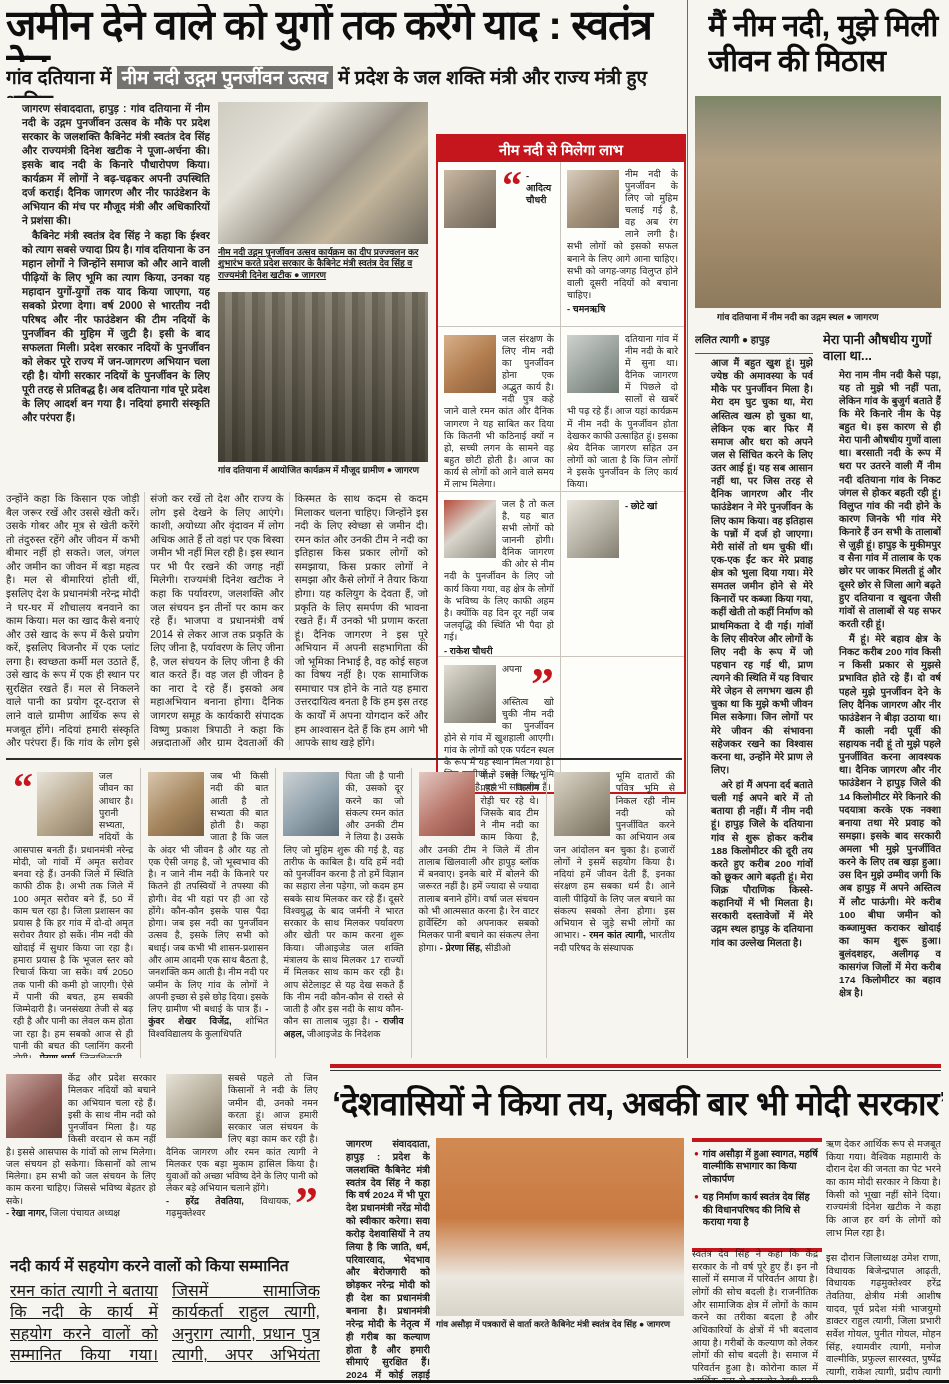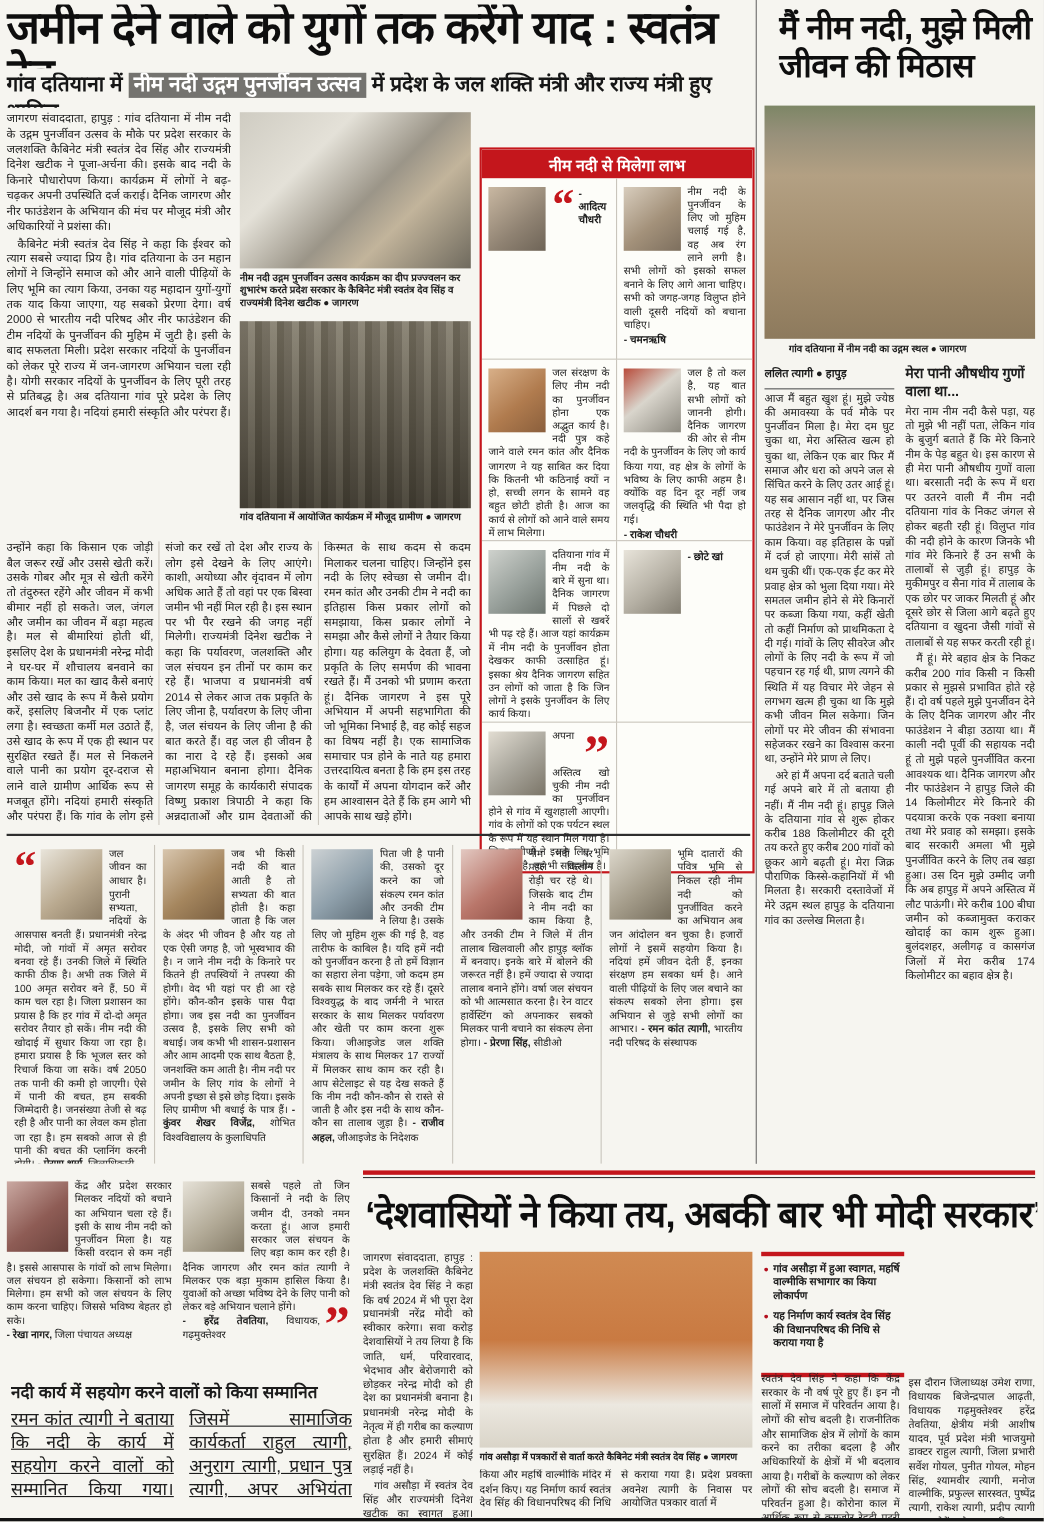--- a/index.html
+++ b/index.html
@@ -3,21 +3,21 @@
 <meta charset="utf-8">
 <style>
   html,body{margin:0;padding:0;background:#dcdbd6;}
   .page{position:relative;width:949px;height:1384px;background:#f6f5f0;overflow:hidden;
         font-family:"Liberation Sans","DejaVu Sans",sans-serif;color:#1c1c1c;}
   .abs{position:absolute;overflow:hidden;}
   .hl-main{font-size:41px;font-weight:800;line-height:1.05;letter-spacing:-1px;color:#0e0e0e;}
   .subhead{font-size:19px;font-weight:700;line-height:1.25;color:#161616;}
   .subhead .hl{background:#74736f;color:#fff;padding:1px 5px;}
   .body-txt{font-size:10.4px;line-height:1.34;text-align:justify;color:#222;}
-  .body-txt p{margin:0 0 2px 0;}
+  .body-txt p{margin:0 0 2px 16px;font-weight:bold;}
   .body-txt p+p{text-indent:10px;}
   .caption{font-size:9px;font-weight:700;line-height:1.25;color:#1d1d1d;}
   .photo{background:#b9b4a8;}
   .ph-pooja{background:linear-gradient(135deg,#cfccc2 0%,#e4e1d8 30%,#9b9588 55%,#c2b49b 70%,#6f6a5e 100%);}
   .ph-crowd{background:repeating-linear-gradient(90deg,#9a958a 0 7px,#b7b3a8 7px 14px,#8a8578 14px 20px),linear-gradient(#c6c2b8,#6e6a60);background-blend-mode:multiply;}
   .ph-pond{background:linear-gradient(#7d8666 0%,#97907a 12%,#b3a083 30%,#a08a6a 70%,#8d7a5d 100%);}
   .ph-press{background:linear-gradient(#d08a52 0%,#c97a42 45%,#ece8e0 78%,#d9d4c8 100%);}
   .portrait{float:left;width:52px;height:58px;margin:2px 6px 2px 0;background:linear-gradient(140deg,#c9b8a2,#8f8272 60%,#6e6457);}
   .p2{background:linear-gradient(140deg,#d8cdbd,#a3917a 55%,#7d6f5e);}
   .p3{background:linear-gradient(140deg,#d8b089,#b07b4e 55%,#8a5f3c);}
@@ -73,21 +73,21 @@
   <div class="abs subhead" style="left:6px;top:66px;width:676px;height:32px;">
     <span>गांव दतियाना में </span><span class="hl">नीम नदी उद्गम पुनर्जीवन उत्सव</span><span> में प्रदेश के जल शक्ति मंत्री और राज्य मंत्री हुए शामिल</span>
   </div>
 
   <div class="abs body-txt" style="left:6px;top:102px;width:204px;height:388px;">
     <p>जागरण संवाददाता, हापुड़ : गांव दतियाना में नीम नदी के उद्गम पुनर्जीवन उत्सव के मौके पर प्रदेश सरकार के जलशक्ति कैबिनेट मंत्री स्वतंत्र देव सिंह और राज्यमंत्री दिनेश खटीक ने पूजा-अर्चना की। इसके बाद नदी के किनारे पौधारोपण किया। कार्यक्रम में लोगों ने बढ़-चढ़कर अपनी उपस्थिति दर्ज कराई। दैनिक जागरण और नीर फाउंडेशन के अभियान की मंच पर मौजूद मंत्री और अधिकारियों ने प्रशंसा की।</p>
     <p>कैबिनेट मंत्री स्वतंत्र देव सिंह ने कहा कि ईश्वर को त्याग सबसे ज्यादा प्रिय है। गांव दतियाना के उन महान लोगों ने जिन्होंने समाज को और आने वाली पीढ़ियों के लिए भूमि का त्याग किया, उनका यह महादान युगों-युगों तक याद किया जाएगा, यह सबको प्रेरणा देगा। वर्ष 2000 से भारतीय नदी परिषद और नीर फाउंडेशन की टीम नदियों के पुनर्जीवन की मुहिम में जुटी है। इसी के बाद सफलता मिली। प्रदेश सरकार नदियों के पुनर्जीवन को लेकर पूरे राज्य में जन-जागरण अभियान चला रही है। योगी सरकार नदियों के पुनर्जीवन के लिए पूरी तरह से प्रतिबद्ध है। अब दतियाना गांव पूरे प्रदेश के लिए आदर्श बन गया है। नदियां हमारी संस्कृति और परंपरा हैं।</p>
   </div>
 
   <div class="abs photo ph-pooja" style="left:218px;top:102px;width:210px;height:142px;"></div>
-  <div class="abs caption" style="left:218px;top:247px;width:210px;height:42px;">नीम नदी उद्गम पुनर्जीवन उत्सव कार्यक्रम का दीप प्रज्ज्वलन कर शुभारंभ करते प्रदेश सरकार के कैबिनेट मंत्री स्वतंत्र देव सिंह व राज्यमंत्री दिनेश खटीक ● जागरण</div>
+  <div class="abs caption" style="left:218px;top:247px;width:210px;height:42px;text-decoration:underline;">नीम नदी उद्गम पुनर्जीवन उत्सव कार्यक्रम का दीप प्रज्ज्वलन कर शुभारंभ करते प्रदेश सरकार के कैबिनेट मंत्री स्वतंत्र देव सिंह व राज्यमंत्री दिनेश खटीक ● जागरण</div>
 
   <div class="abs photo ph-crowd" style="left:218px;top:292px;width:210px;height:170px;"></div>
   <div class="abs caption" style="left:218px;top:465px;width:210px;height:14px;">गांव दतियाना में आयोजित कार्यक्रम में मौजूद ग्रामीण ● जागरण</div>
 
   <div class="abs cont3" style="left:6px;top:492px;width:422px;height:258px;">उन्होंने कहा कि किसान एक जोड़ी बैल जरूर रखें और उससे खेती करें। उसके गोबर और मूत्र से खेती करेंगे तो तंदुरुस्त रहेंगे और जीवन में कभी बीमार नहीं हो सकते। जल, जंगल और जमीन का जीवन में बड़ा महत्व है। मल से बीमारियां होती थीं, इसलिए देश के प्रधानमंत्री नरेन्द्र मोदी ने घर-घर में शौचालय बनवाने का काम किया। मल का खाद कैसे बनाएं और उसे खाद के रूप में कैसे प्रयोग करें, इसलिए बिजनौर में एक प्लांट लगा है। स्वच्छता कर्मी मल उठाते हैं, उसे खाद के रूप में एक ही स्थान पर सुरक्षित रखते हैं। मल से निकलने वाले पानी का प्रयोग दूर-दराज से लाने वाले ग्रामीण आर्थिक रूप से मजबूत होंगे। नदियां हमारी संस्कृति और परंपरा हैं। कि गांव के लोग इसे संजो कर रखें तो देश और राज्य के लोग इसे देखने के लिए आएंगे। काशी, अयोध्या और वृंदावन में लोग अधिक आते हैं तो वहां पर एक बिस्वा जमीन भी नहीं मिल रही है। इस स्थान पर भी पैर रखने की जगह नहीं मिलेगी। राज्यमंत्री दिनेश खटीक ने कहा कि पर्यावरण, जलशक्ति और जल संचयन इन तीनों पर काम कर रहे हैं। भाजपा व प्रधानमंत्री वर्ष 2014 से लेकर आज तक प्रकृति के लिए जीना है, पर्यावरण के लिए जीना है, जल संचयन के लिए जीना है की बात करते हैं। वह जल ही जीवन है का नारा दे रहे हैं। इसको अब महाअभियान बनाना होगा। दैनिक जागरण समूह के कार्यकारी संपादक विष्णु प्रकाश त्रिपाठी ने कहा कि अन्नदाताओं और ग्राम देवताओं की किस्मत के साथ कदम से कदम मिलाकर चलना चाहिए। जिन्होंने इस नदी के लिए स्वेच्छा से जमीन दी। रमन कांत और उनकी टीम ने नदी का इतिहास किस प्रकार लोगों को समझाया, किस प्रकार लोगों ने समझा और कैसे लोगों ने तैयार किया होगा। यह कलियुग के देवता हैं, जो प्रकृति के लिए समर्पण की भावना रखते हैं। मैं उनको भी प्रणाम करता हूं। दैनिक जागरण ने इस पूरे अभियान में अपनी सहभागिता की जो भूमिका निभाई है, वह कोई सहज का विषय नहीं है। एक सामाजिक समाचार पत्र होने के नाते यह हमारा उत्तरदायित्व बनता है कि हम इस तरह के कार्यों में अपना योगदान करें और हम आश्वासन देते हैं कि हम आगे भी आपके साथ खड़े होंगे।</div>
 
   <div class="abs nb" style="left:436px;top:96px;width:246px;height:656px;margin-top:38px;">
     <div class="nb-head">नीम नदी से मिलेगा लाभ</div>
     <div class="nb-grid">
       <div class="nb-cell">
@@ -99,28 +99,28 @@
         <span class="portrait p2"></span>
         <span>नीम नदी के पुनर्जीवन के लिए जो मुहिम चलाई गई है, वह अब रंग लाने लगी है। सभी लोगों को इसको सफल बनाने के लिए आगे आना चाहिए। सभी को जगह-जगह विलुप्त होने वाली दूसरी नदियों को बचाना चाहिए।</span>
         <span class="nb-name">- चमनऋषि</span>
       </div>
       <div class="nb-cell">
         <span class="portrait p3"></span>
         <span>जल संरक्षण के लिए नीम नदी का पुनर्जीवन होना एक अद्भुत कार्य है। नदी पुत्र कहे जाने वाले रमन कांत और दैनिक जागरण ने यह साबित कर दिया कि कितनी भी कठिनाई क्यों न हो, सच्ची लगन के सामने वह बहुत छोटी होती है। आज का कार्य से लोगों को आने वाले समय में लाभ मिलेगा।</span>
         
       </div>
       <div class="nb-cell">
+        <span class="portrait p4"></span>
+        <span>दतियाना गांव में नीम नदी के बारे में सुना था। दैनिक जागरण में पिछले दो सालों से खबरें भी पढ़ रहे हैं। आज यहां कार्यक्रम में नीम नदी के पुनर्जीवन होता देखकर काफी उत्साहित हूं। इसका श्रेय दैनिक जागरण सहित उन लोगों को जाता है कि जिन लोगों ने इसके पुनर्जीवन के लिए कार्य किया।</span>
+        
+      </div>
+      <div class="nb-cell">
         <span class="portrait p5"></span>
         <span>जल है तो कल है, यह बात सभी लोगों को जाननी होगी। दैनिक जागरण की ओर से नीम नदी के पुनर्जीवन के लिए जो कार्य किया गया, वह क्षेत्र के लोगों के भविष्य के लिए काफी अहम है। क्योंकि वह दिन दूर नहीं जब जलवृद्धि की स्थिति भी पैदा हो गई।</span>
         <span class="nb-name">- राकेश चौधरी</span>
-      </div>
-      <div class="nb-cell">
-        <span class="portrait p4"></span>
-        <span>दतियाना गांव में नीम नदी के बारे में सुना था। दैनिक जागरण में पिछले दो सालों से खबरें भी पढ़ रहे हैं। आज यहां कार्यक्रम में नीम नदी के पुनर्जीवन होता देखकर काफी उत्साहित हूं। इसका श्रेय दैनिक जागरण सहित उन लोगों को जाता है कि जिन लोगों ने इसके पुनर्जीवन के लिए कार्य किया।</span>
-        
       </div>
       <div class="nb-cell">
         <span class="portrait p6"></span>
         <span class="nb-name">- छोटे खां</span>
       </div>
       <div class="nb-cell">
         <span class="portrait p8"></span>
         <span class="cq">”</span>
         <span>अपना अस्तित्व खो चुकी नीम नदी का पुनर्जीवन होने से गांव में खुशहाली आएगी। गांव के लोगों को एक पर्यटन स्थल के रूप में यह स्थान मिल गया है। जिन ग्रामीणों ने इसके लिए भूमि को छोड़ा है, वह भी सराहनीय है।</span>
         
@@ -179,33 +179,33 @@
   <div class="abs redrule2" style="left:330px;top:1070px;width:611px;height:0;"></div>
   <div class="abs modi-hl" style="left:332px;top:1080px;width:611px;height:50px;">‘देशवासियों ने किया तय, अबकी बार भी मोदी सरकार’</div>
 
   <div class="abs body-txt" style="left:330px;top:1138px;width:100px;height:244px;font-size:9.6px;">
     <p>जागरण संवाददाता, हापुड़ : प्रदेश के जलशक्ति कैबिनेट मंत्री स्वतंत्र देव सिंह ने कहा कि वर्ष 2024 में भी पूरा देश प्रधानमंत्री नरेंद्र मोदी को स्वीकार करेगा। सवा करोड़ देशवासियों ने तय लिया है कि जाति, धर्म, परिवारवाद, भेदभाव और बेरोजगारी को छोड़कर नरेन्द्र मोदी को ही देश का प्रधानमंत्री बनाना है। प्रधानमंत्री नरेन्द्र मोदी के नेतृत्व में ही गरीब का कल्याण होता है और हमारी सीमाएं सुरक्षित हैं। 2024 में कोई लड़ाई नहीं है।</p>
     <p>गांव असौड़ा में स्वतंत्र देव सिंह और राज्यमंत्री दिनेश खटीक का स्वागत हुआ। उन्होंने स्वतंत्रता सेनानी मालदीन वाल्मीकि सभागार का लोकार्पण</p>
   </div>
 
   <div class="abs photo ph-press" style="left:436px;top:1138px;width:248px;height:178px;"></div>
   <div class="abs caption" style="left:436px;top:1319px;width:248px;height:13px;font-size:8.7px;">गांव असौड़ा में पत्रकारों से वार्ता करते कैबिनेट मंत्री स्वतंत्र देव सिंह ● जागरण</div>
-  <div class="abs smalltxt u2" style="left:436px;top:1336px;width:248px;height:46px;">किया और महर्षि वाल्मीकि मंदिर में दर्शन किए। यह निर्माण कार्य स्वतंत्र देव सिंह की विधानपरिषद की निधि से कराया गया है। प्रदेश प्रवक्ता अवनेश त्यागी के निवास पर आयोजित पत्रकार वार्ता में</div>
 
   <div class="abs bullets" style="left:692px;top:1138px;width:126px;height:94px;">
     <div class="b">
         <span class="dot">●</span>
         <span>गांव असौड़ा में हुआ स्वागत, महर्षि वाल्मीकि सभागार का किया लोकार्पण</span>
       </div>
     <div class="b">
         <span class="dot">●</span>
         <span>यह निर्माण कार्य स्वतंत्र देव सिंह की विधानपरिषद की निधि से कराया गया है</span>
       </div>
   </div>
   <div class="abs smalltxt" style="left:692px;top:1248px;width:126px;height:134px;">स्वतंत्र देव सिंह ने कहा कि केंद्र सरकार के नौ वर्ष पूरे हुए हैं। इन नौ सालों में समाज में परिवर्तन आया है। लोगों की सोच बदली है। राजनीतिक और सामाजिक क्षेत्र में लोगों के काम करने का तरीका बदला है और अधिकारियों के क्षेत्रों में भी बदलाव आया है। गरीबों के कल्याण को लेकर लोगों की सोच बदली है। समाज में परिवर्तन हुआ है। कोरोना काल में आर्थिक रूप से कमजोर रेहड़ी पटरी वालों को</div>
+  <div class="abs smalltxt" style="left:826px;top:1138px;width:115px;height:110px;">ऋण देकर आर्थिक रूप से मजबूत किया गया। वैश्विक महामारी के दौरान देश की जनता का पेट भरने का काम मोदी सरकार ने किया है। किसी को भूखा नहीं सोने दिया। राज्यमंत्री दिनेश खटीक ने कहा कि आज हर वर्ग के लोगों को लाभ मिल रहा है।</div>
   <div class="abs smalltxt" style="left:826px;top:1252px;width:115px;height:130px;">इस दौरान जिलाध्यक्ष उमेश राणा, विधायक बिजेन्द्रपाल आढ़ती, विधायक गढ़मुक्तेश्वर हरेंद्र तेवतिया, क्षेत्रीय मंत्री आशीष यादव, पूर्व प्रदेश मंत्री भाजयुमो डाक्टर राहुल त्यागी, जिला प्रभारी सर्वेश गोयल, पुनीत गोयल, मोहन सिंह, श्यामवीर त्यागी, मनोज वाल्मीकि, प्रफुल्ल सारस्वत, पुष्पेंद्र त्यागी, राकेश त्यागी, प्रदीप त्यागी बबलू, योगेंद्र चौहान, आदित्य सूद, रुद्राक्ष त्यागी, आशीष त्यागी, विक्रम शर्मा गुड्डू मौजूद थे।</div>
 
   <div class="abs river-hl" style="left:695px;top:8px;width:246px;height:84px;margin-left:13px;">मैं नीम नदी, मुझे मिली जीवन की मिठास</div>
   <div class="abs photo ph-pond" style="left:695px;top:96px;width:246px;height:212px;"></div>
   <div class="abs caption" style="left:717px;top:312px;width:246px;height:13px;">गांव दतियाना में नीम नदी का उद्गम स्थल ● जागरण</div>
   <div class="abs byline" style="left:695px;top:332px;width:118px;height:18px;">ललित त्यागी ● हापुड़</div>
 
   <div class="abs body-txt" style="left:695px;top:356px;width:118px;height:700px;font-size:9.8px;">
     <p>आज मैं बहुत खुश हूं। मुझे ज्येष्ठ की अमावस्या के पर्व मौके पर पुनर्जीवन मिला है। मेरा दम घुट चुका था, मेरा अस्तित्व खत्म हो चुका था, लेकिन एक बार फिर मैं समाज और धरा को अपने जल से सिंचित करने के लिए उतर आई हूं। यह सब आसान नहीं था, पर जिस तरह से दैनिक जागरण और नीर फाउंडेशन ने मेरे पुनर्जीवन के लिए काम किया। वह इतिहास के पन्नों में दर्ज हो जाएगा। मेरी सांसें तो थम चुकी थीं। एक-एक ईंट कर मेरे प्रवाह क्षेत्र को भुला दिया गया। मेरे समतल जमीन होने से मेरे किनारों पर कब्जा किया गया, कहीं खेती तो कहीं निर्माण को प्राथमिकता दे दी गई। गांवों के लिए सीवरेज और लोगों के लिए नदी के रूप में जो पहचान रह गई थी, प्राण त्यगने की स्थिति में यह विचार मेरे जेहन से लगभग खत्म ही चुका था कि मुझे कभी जीवन मिल सकेगा। जिन लोगों पर मेरे जीवन की संभावना सहेजकर रखने का विश्वास करना था, उन्होंने मेरे प्राण ले लिए।</p>
     <p>अरे हां मैं अपना दर्द बताते चली गई अपने बारे में तो बताया ही नहीं। मैं नीम नदी हूं। हापुड़ जिले के दतियाना गांव से शुरू होकर करीब 188 किलोमीटर की दूरी तय करते हुए करीब 200 गांवों को छूकर आगे बढ़ती हूं। मेरा जिक्र पौराणिक किस्से-कहानियों में भी मिलता है। सरकारी दस्तावेजों में मेरे उद्गम स्थल हापुड़ के दतियाना गांव का उल्लेख मिलता है।</p>

